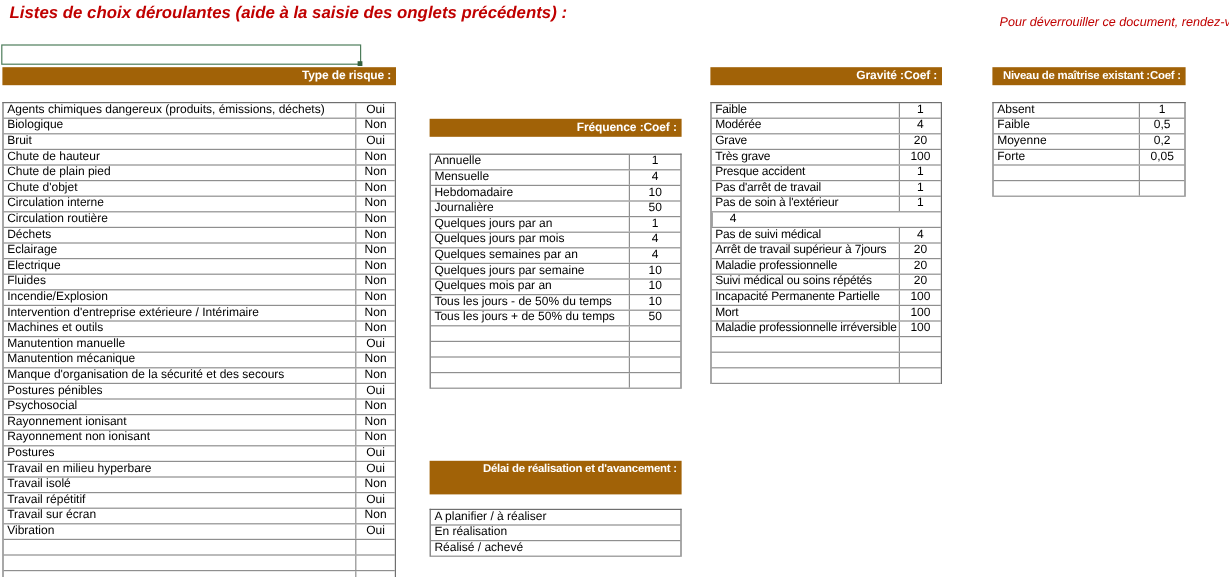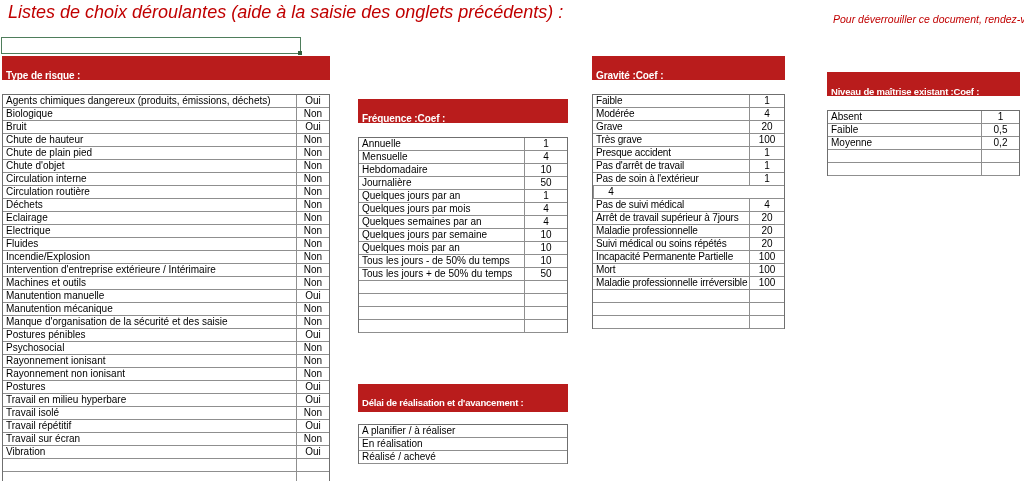--- a/index.html
+++ b/index.html
@@ -7,45 +7,45 @@
     position:relative;
     width:1024px;height:481px;
     overflow:hidden;
     background:#ffffff;
     font-family:"Liberation Sans", sans-serif;
     color:#000;
   }
   
   .page-title{
     position:absolute;left:8px;top:2px;
-    font-size:18px;font-weight:normal;font-style:italic;
+    font-size:14px;font-weight:bold;font-style:italic;
     color:#c00000;white-space:nowrap;
   }
   .unlock-note{
     position:absolute;left:833px;top:13px;
     font-size:10.5px;font-style:italic;
     color:#c00000;white-space:nowrap;
   }
   
   .sel-cell{
     position:absolute;left:1px;top:37px;width:298px;height:15px;
     border:1px solid #4e7d5b;background:#fff;
   }
   .sel-cell::after{
     content:"";position:absolute;right:-2px;bottom:-2px;
     width:4px;height:4px;background:#35603f;
   }
   
   .tbl{position:absolute;}
   .thead{
-    background:#b91c1c;color:#fff;font-weight:bold;
+    background:#a16207;color:#fff;font-weight:bold;
     font-size:10px;letter-spacing:-0.1px;
     height:15px;line-height:15px;
-    display:flex;justify-content:flex-start;
-    padding:12px 4px;margin-bottom:14px;
+    display:flex;justify-content:flex-end;
+    padding:0 4px;margin-bottom:14px;
     box-sizing:border-box;
   }
   .tbody{
     border:1px solid #6f6f6f;border-bottom:none;background:#fff;
   }
   .row{
     display:flex;height:13px;box-sizing:border-box;
     border-bottom:1px solid #8f8f8f;
     font-size:10px;line-height:12px;
   }
@@ -56,21 +56,21 @@
   .t-risk{left:2px;top:56px;width:328px;}
   .t-risk .cell-value{width:33px;}
 
   .t-freq{left:358px;top:56px;width:210px;margin-top:43px;}
   .t-freq .cell-value{width:43px;}
 
   .t-grav{left:592px;top:56px;width:193px;}
   .t-grav .cell-value{width:35px;}
   .t-grav .cell-label{letter-spacing:-0.15px;}
 
-  .t-ctrl{left:827px;top:72px;width:193px;}
+  .t-ctrl{left:827px;top:56px;width:161px;}
   .t-ctrl .cell-value{width:38px;}
   .t-ctrl .thead{font-size:9.5px;letter-spacing:-0.2px;}
 
   .t-delay{left:358px;top:384px;width:210px;}
   .t-delay .thead{height:28px;line-height:14px;margin-bottom:12px;font-size:9.5px;letter-spacing:-0.2px;}
 </style>
 </head>
 <body>
 
 <div class="page-title">Listes de choix déroulantes (aide à la saisie des onglets précédents) :</div>
@@ -145,21 +145,21 @@
       </div>
       <div class="row">
         <span class="cell-label">Manutention manuelle</span>
         <span class="cell-value">Oui</span>
       </div>
       <div class="row">
         <span class="cell-label">Manutention mécanique</span>
         <span class="cell-value">Non</span>
       </div>
       <div class="row">
-        <span class="cell-label">Manque d'organisation de la sécurité et des saisie</span>
+        <span class="cell-label">Manque d'organisation de la sécurité et des secours</span>
         <span class="cell-value">Non</span>
       </div>
       <div class="row">
         <span class="cell-label">Postures pénibles</span>
         <span class="cell-value">Oui</span>
       </div>
       <div class="row">
         <span class="cell-label">Psychosocial</span>
         <span class="cell-value">Non</span>
       </div>
@@ -370,20 +370,24 @@
         <span class="cell-value">1</span>
       </div>
       <div class="row">
         <span class="cell-label">Faible</span>
         <span class="cell-value">0,5</span>
       </div>
       <div class="row">
         <span class="cell-label">Moyenne</span>
         <span class="cell-value">0,2</span>
       </div>
+      <div class="row">
+        <span class="cell-label">Forte</span>
+        <span class="cell-value">0,05</span>
+      </div>
       <div class="row empty">
         <span class="cell-label"></span>
         <span class="cell-value"></span>
       </div>
       <div class="row empty">
         <span class="cell-label"></span>
         <span class="cell-value"></span>
       </div>
     </div>
 </div>

